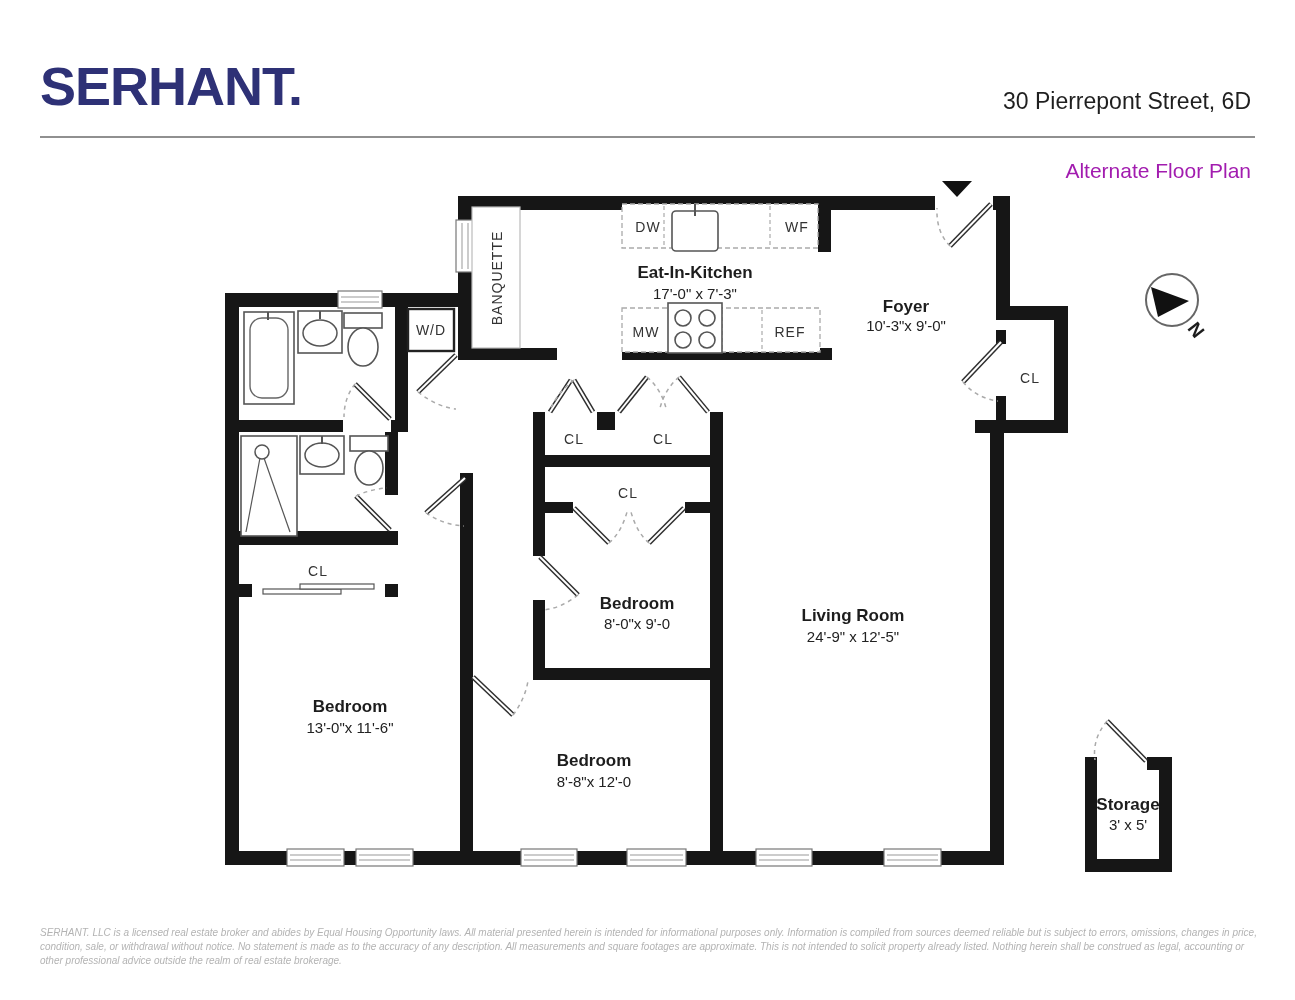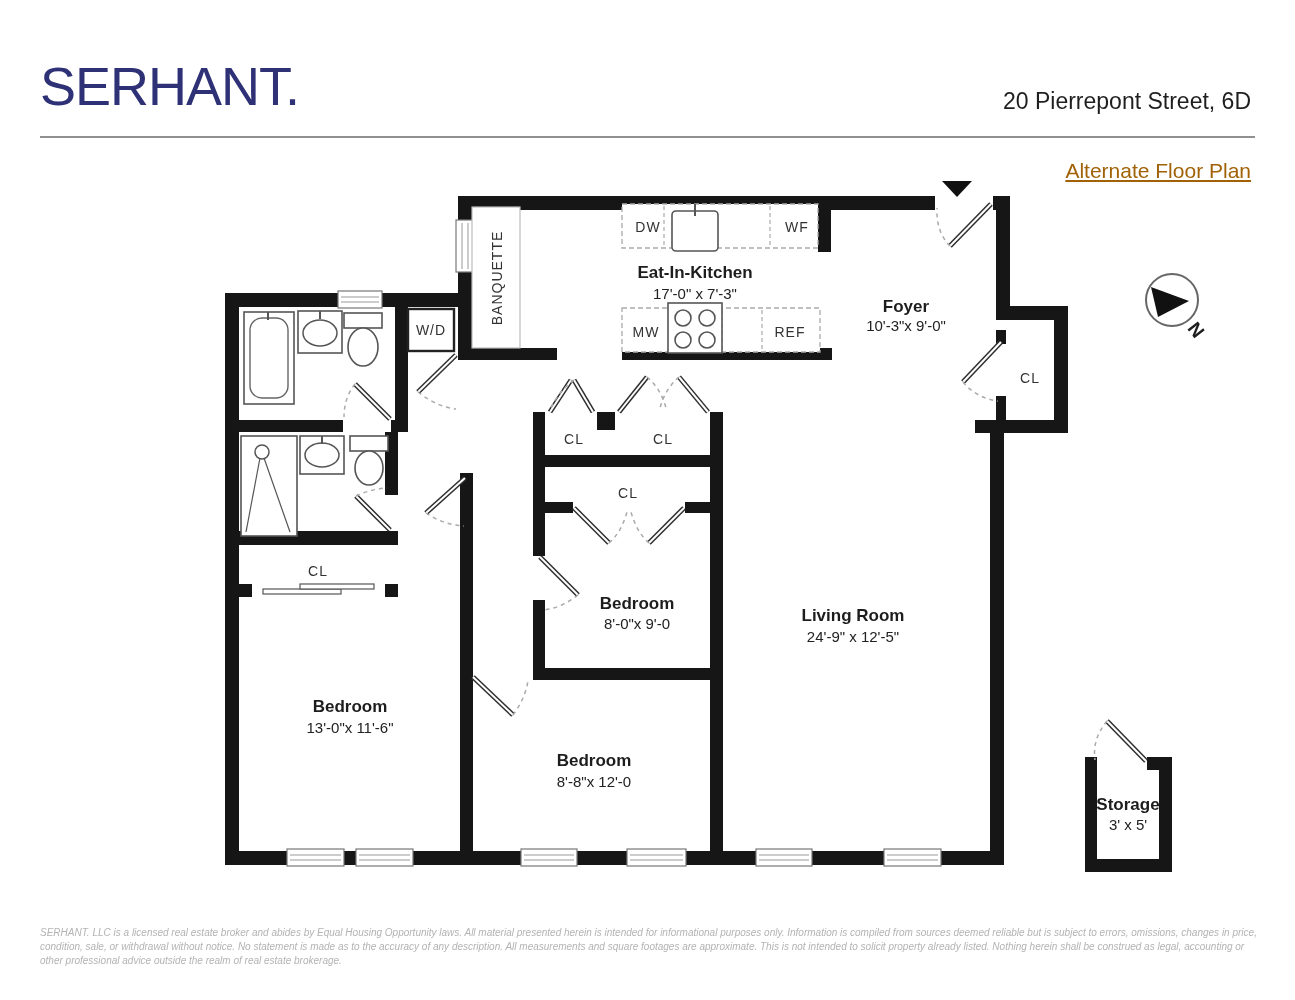--- a/index.html
+++ b/index.html
@@ -1,22 +1,22 @@
 <!DOCTYPE html>
 <html><head>
 <meta charset="utf-8">
 <style>
   html,body{margin:0;padding:0;background:#fff;}
   .page{position:relative;width:1295px;height:1000px;background:#fff;overflow:hidden;
         font-family:"Liberation Sans",sans-serif;}
-  .brand{position:absolute;left:40px;top:55px;font-size:54px;font-weight:normal;
+  .brand{position:absolute;left:40px;top:55px;font-size:54px;font-weight:bold;
          letter-spacing:-1px;color:#2e3176;}
   .address{position:absolute;right:44px;top:88px;font-size:23px;color:#1f1f1f;}
   .rule{position:absolute;left:40px;right:40px;top:136px;height:2px;background:#909090;}
-  .plan-title{position:absolute;right:44px;top:159px;font-size:21px;color:#a16207;text-decoration:underline;}
+  .plan-title{position:absolute;right:44px;top:159px;font-size:21px;color:#a21caf;}
   .plan{position:absolute;left:0;top:0;width:1295px;height:1000px;}
   .disclaimer{position:absolute;left:40px;top:926px;width:1218px;font-size:10px;
               line-height:1.4;color:#b3b3b3;font-style:italic;}
   svg text{font-family:"Liberation Sans",sans-serif;fill:#1d1d1d;}
   .room-name{font-size:17px;font-weight:bold;}
   .room-dims{font-size:15px;fill:#222;}
   .small-label{font-size:14px;letter-spacing:1px;fill:#333;}
   .cl-label{font-size:14px;letter-spacing:1px;fill:#333;}
   .wall{fill:#161616;}
   .leaf-o{stroke:#2f2f2f;stroke-width:5;}
@@ -26,21 +26,21 @@
   .counter{fill:#fff;stroke:#aaa;stroke-width:1.3;stroke-dasharray:5 3;}
   .winrect{fill:#fff;stroke:#777;stroke-width:1.2;}
   .winline{stroke:#999;stroke-width:1;}
 </style>
 </head>
 <body>
 
 <div class="page">
 
   <div class="brand">SERHANT.</div>
-  <div class="address">20 Pierrepont Street, 6D</div>
+  <div class="address">30 Pierrepont Street, 6D</div>
   <div class="rule"></div>
   <div class="plan-title">Alternate Floor Plan</div>
 
   <svg class="plan" viewBox="0 0 1295 1000">
 
     <g>
       <rect class="wall" x="458" y="196" width="477" height="14"></rect>
       <rect class="wall" x="993" y="196" width="17" height="14"></rect>
       <rect class="wall" x="996" y="196" width="14" height="124"></rect>
       <rect class="wall" x="996" y="306" width="72" height="14"></rect>

